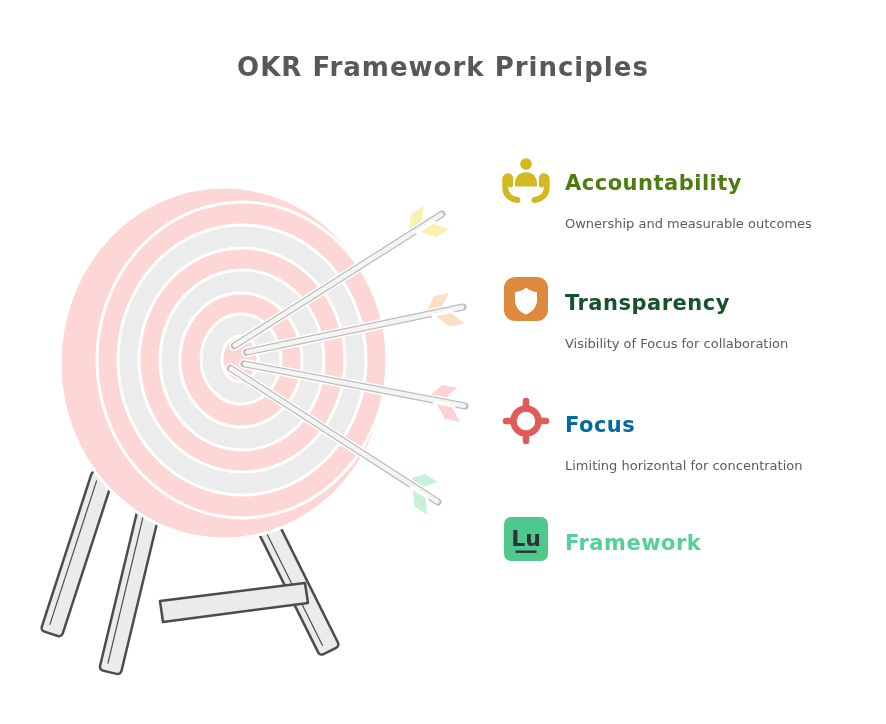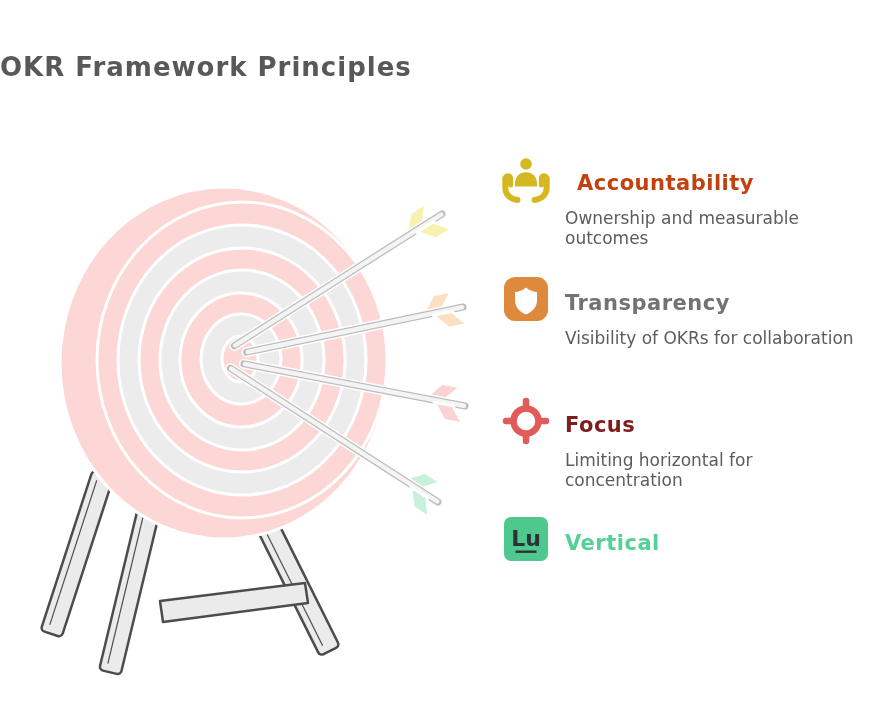--- a/index.html
+++ b/index.html
@@ -3,30 +3,30 @@
 <meta charset="utf-8">
 <style>
   html,body{margin:0;padding:0;}
   body{
     width:886px;height:724px;position:relative;overflow:hidden;
     background:#ffffff;
     font-family:"DejaVu Sans","Liberation Sans",sans-serif;
   }
   .page-title{
     position:absolute;left:0;top:52px;width:886px;
-    font-size:26px;font-weight:bold;color:#57585a;
+    text-align:center;font-size:26px;font-weight:bold;color:#57585a;
     letter-spacing:1px;
   }
   .illustration{position:absolute;left:0;top:0;}
   .principles{position:absolute;left:0;top:0;width:886px;height:724px;}
   .principle{position:absolute;left:502px;width:360px;}
   .p-icon{position:absolute;left:0;top:0;width:48px;height:48px;}
   .p-text{position:absolute;left:63px;top:16px;width:300px;}
   .p-name{font-size:21px;font-weight:bold;letter-spacing:0.5px;}
-  .p-desc{margin-top:13px;font-size:17px;line-height:1.2;color:#5b5c5e;width:295px;}
+  .p-desc{margin-top:21px;font-size:13px;line-height:1.2;color:#5b5c5e;width:295px;}
   .item-1{top:155px;}
   .item-2{top:275px;}
   .item-3{top:397px;}
   .item-4{top:515px;}
   .lu-text{font-family:"DejaVu Sans","Liberation Sans",sans-serif;font-weight:bold;}
 </style>
 </head>
 <body>
 
 <div class="page-title">OKR Framework Principles</div>
@@ -101,54 +101,54 @@
   <div class="principle item-1">
     <svg class="p-icon" viewBox="0 0 48 48" color="#d4b821">
       <circle cx="24" cy="9" r="5.8" fill="currentColor"></circle>
       <path d="M13,31.5 L13,28.5 C13,21.5 17.5,17.2 24,17.2 C30.5,17.2 35,21.5 35,28.5 L35,31.5 Z" fill="currentColor"></path>
       <path d="M15.5,45 C8,44 3.3,39.5 3.3,32.5 L3.3,23.5" fill="none" stroke="currentColor" stroke-width="6" stroke-linecap="round"></path>
       <path d="M3.3,23.5 C3.3,19.8 8.6,19.6 8.6,23.5 L8.6,30" fill="none" stroke="currentColor" stroke-width="5" stroke-linecap="round"></path>
       <path d="M32.5,45 C40,44 44.7,39.5 44.7,32.5 L44.7,23.5" fill="none" stroke="currentColor" stroke-width="6" stroke-linecap="round"></path>
       <path d="M44.7,23.5 C44.7,19.8 39.4,19.6 39.4,23.5 L39.4,30" fill="none" stroke="currentColor" stroke-width="5" stroke-linecap="round"></path>
     </svg>
     <div class="p-text">
-      <div class="p-name" style="color: #c2410c; margin-left: 12px;">Accountability</div>
+      <div class="p-name" style="color: #4d7c0f;">Accountability</div>
       <div class="p-desc">Ownership and measurable outcomes</div>
     </div>
   </div>
 
   <div class="principle item-2">
     <svg class="p-icon" viewBox="0 0 48 48" color="#dd8a3c">
       <rect x="2" y="2" width="44" height="44" rx="11" fill="currentColor"></rect>
       <path d="M24,12.5 C27.5,15.5 31.5,16.8 35,17 L35,25 C35,32.5 30,37 24,39.5 C18,37 13,32.5 13,25 L13,17 C16.5,16.8 20.5,15.5 24,12.5 Z" fill="#ffffff"></path>
     </svg>
     <div class="p-text">
-      <div class="p-name" style="color: #737373;">Transparency</div>
-      <div class="p-desc">Visibility of OKRs for collaboration</div>
+      <div class="p-name" style="color: #14532d;">Transparency</div>
+      <div class="p-desc">Visibility of Focus for collaboration</div>
     </div>
   </div>
 
   <div class="principle item-3">
     <svg class="p-icon" viewBox="0 0 48 48" color="#e15b5b">
       <circle cx="24" cy="24" r="12.5" fill="none" stroke="currentColor" stroke-width="6.5"></circle>
       <line x1="24" y1="4" x2="24" y2="8.5" stroke="currentColor" stroke-width="6.5" stroke-linecap="round"></line>
       <line x1="24" y1="39.5" x2="24" y2="44" stroke="currentColor" stroke-width="6.5" stroke-linecap="round"></line>
       <line x1="4" y1="24" x2="8.5" y2="24" stroke="currentColor" stroke-width="6.5" stroke-linecap="round"></line>
       <line x1="39.5" y1="24" x2="44" y2="24" stroke="currentColor" stroke-width="6.5" stroke-linecap="round"></line>
     </svg>
     <div class="p-text">
-      <div class="p-name" style="color: #7f1d1d;">Focus</div>
+      <div class="p-name" style="color: #0369a1;">Focus</div>
       <div class="p-desc">Limiting horizontal for concentration</div>
     </div>
   </div>
 
   <div class="principle item-4">
     <svg class="p-icon" viewBox="0 0 48 48" color="#4fc88d">
       <rect x="2" y="2" width="44" height="44" rx="7" fill="currentColor"></rect>
       <text class="lu-text" x="24" y="31" text-anchor="middle" font-size="22" fill="#2e3236">Lu</text>
       <rect x="13.5" y="35.5" width="21" height="2.4" fill="#2e3236"></rect>
     </svg>
     <div class="p-text">
-      <div class="p-name" style="color: rgb(85, 208, 150);">Vertical</div>
+      <div class="p-name" style="color: rgb(85, 208, 150);">Framework</div>
     </div>
   </div>
 
 </div>
 
 </body></html>

